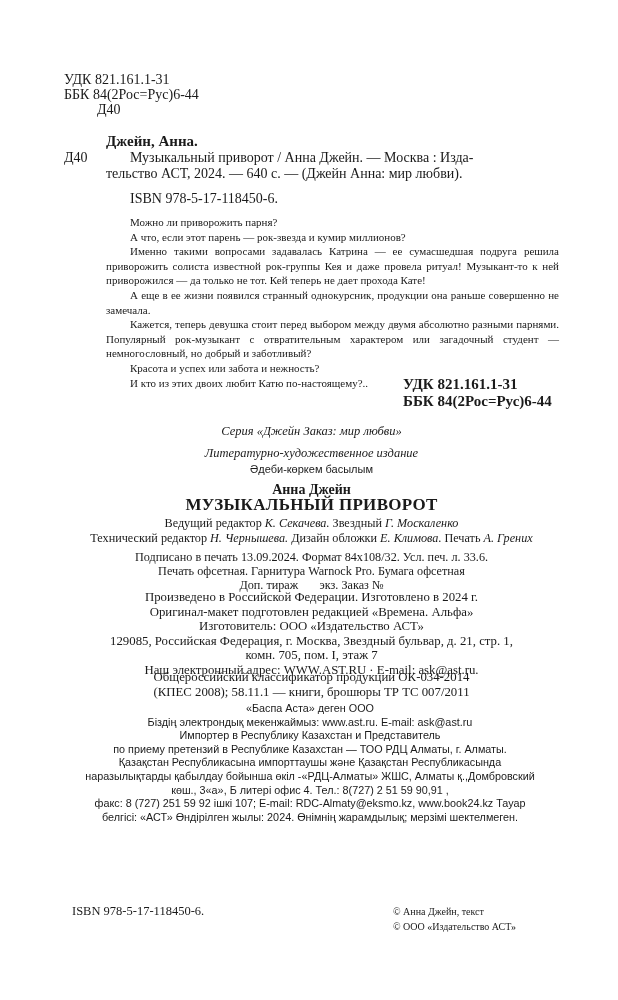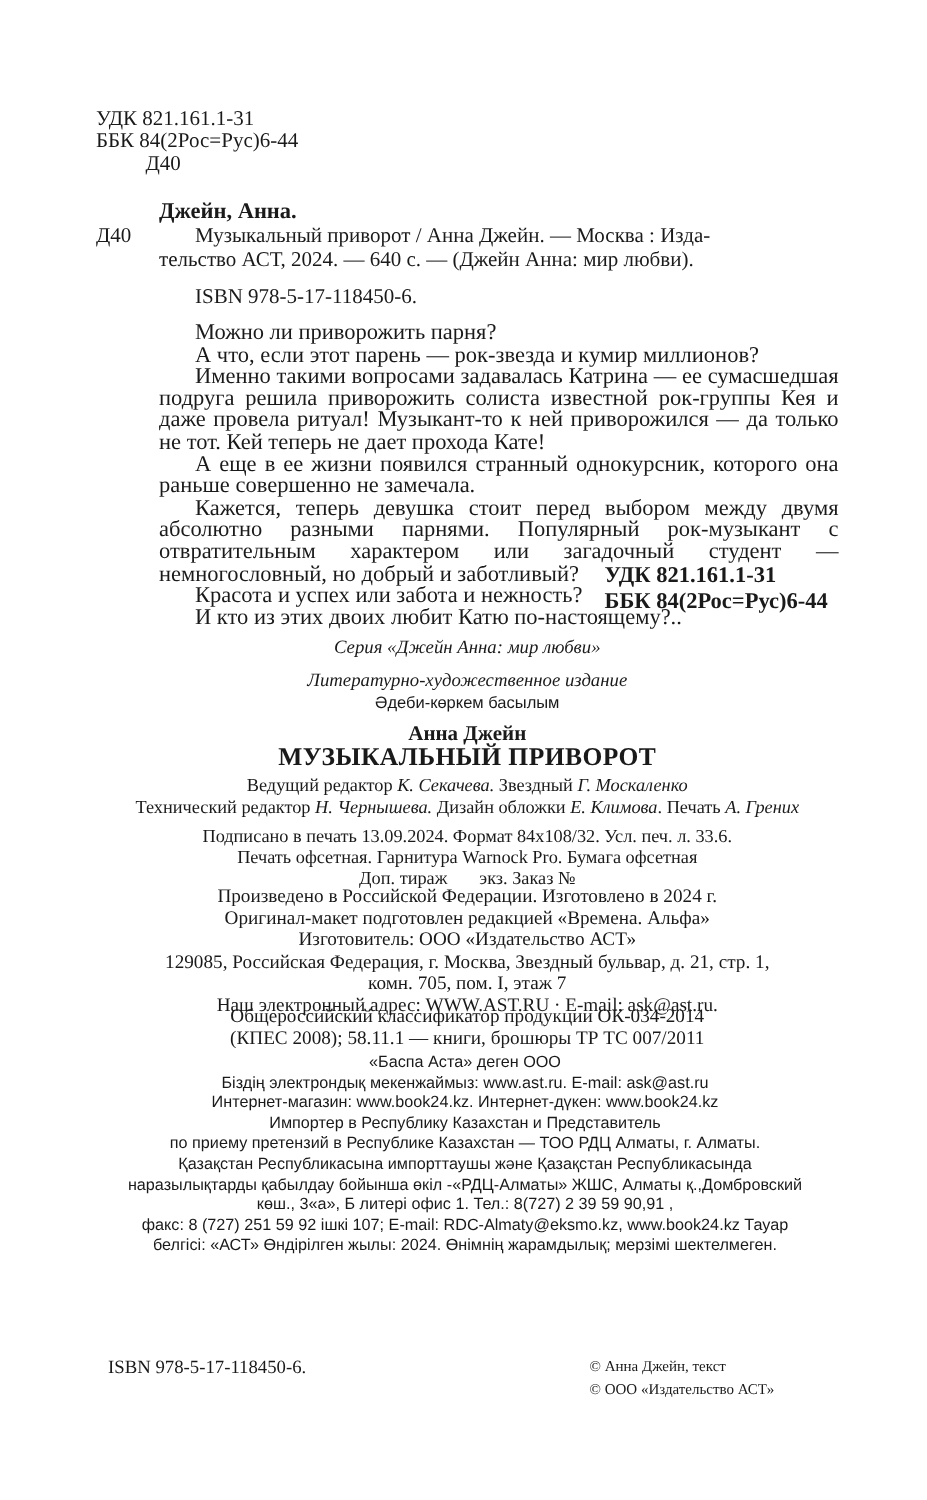--- a/index.html
+++ b/index.html
@@ -11,21 +11,21 @@
 
   #codes-top { left: 64px; top: 72px; font-size: 14px; line-height: 15px; }
   #codes-top .ind { padding-left: 33px; }
 
   #author-heading { left: 106px; top: 133px; font-size: 15px; font-weight: bold; }
   #record-code { left: 64px; top: 150px; font-size: 14px; }
   #record { left: 106px; top: 150px; width: 453px; font-size: 14px; line-height: 16px; text-align: justify; }
   #record .first { text-indent: 24px; }
   #isbn-main { left: 130px; top: 191px; font-size: 14px; }
 
-  #annotation { left: 106px; top: 215px; width: 453px; font-size: 15px; line-height: 14.6px; text-align: justify; }
+  #annotation { left: 106px; top: 215px; width: 453px; font-size: 11px; line-height: 14.6px; text-align: justify; }
   #annotation p { margin: 0; text-indent: 24px; }
 
   #codes-bottom { left: 403px; top: 376px; font-size: 15px; font-weight: bold; line-height: 17px; }
 
   .center-block { left: 64px; width: 495px; text-align: center; }
   #series { top: 420px; font-size: 12.5px; line-height: 22px; font-style: italic; }
   #kz-edition { top: 463px; font-size: 11px; }
   #book-author { top: 482px; font-size: 14px; font-weight: bold; }
   #book-title { top: 495px; font-size: 17px; font-weight: bold; letter-spacing: 0.3px; }
   #credits { top: 516px; font-size: 12.2px; line-height: 14.6px; }
@@ -53,33 +53,33 @@
 <div id="record" class="abs serif">
   <span class="line first">Музыкальный приворот / Анна Джейн. — Москва : Изда-</span>
   <span class="line">тельство АСТ, 2024. — 640 с. — (Джейн Анна: мир любви).</span>
 </div>
 <div id="isbn-main" class="abs serif">ISBN 978-5-17-118450-6.</div>
 
 <div id="annotation" class="abs serif">
   <p>Можно ли приворожить парня?</p>
   <p>А что, если этот парень — рок-звезда и кумир миллионов?</p>
   <p>Именно такими вопросами задавалась Катрина — ее сумасшедшая подруга решила приворожить солиста известной рок-группы Кея и даже провела ритуал! Музыкант-то к ней приворожился — да только не тот. Кей теперь не дает прохода Кате!</p>
-  <p>А еще в ее жизни появился странный однокурсник, которого она раньше совершенно не замечала.</p>
+  <p>А еще в ее жизни появился странный однокурсник, продукции она раньше совершенно не замечала.</p>
   <p>Кажется, теперь девушка стоит перед выбором между двумя абсолютно разными парнями. Популярный рок-музыкант с отвратительным характером или загадочный студент — немногословный, но добрый и заботливый?</p>
   <p>Красота и успех или забота и нежность?</p>
   <p>И кто из этих двоих любит Катю по-настоящему?..</p>
 </div>
 
 <div id="codes-bottom" class="abs serif">
   <span class="line">УДК 821.161.1-31</span>
   <span class="line">ББК 84(2Рос=Рус)6-44</span>
 </div>
 
 <div id="series" class="abs center-block serif">
-  <span class="line">Серия «Джейн Анна: мир любви»</span>
+  <span class="line">Серия «Джейн Заказ: мир любви»</span>
   <span class="line">Литературно-художественное издание</span>
 </div>
 <div id="kz-edition" class="abs center-block sans">Әдеби-көркем басылым</div>
 
 <div id="book-author" class="abs center-block serif">Анна Джейн</div>
 <div id="book-title" class="abs center-block serif">МУЗЫКАЛЬНЫЙ ПРИВОРОТ</div>
 
 <div id="credits" class="abs center-block serif">
   <span class="line">
     <span>Ведущий редактор</span>
@@ -112,26 +112,25 @@
 </div>
 
 <div id="classifier" class="abs center-block serif">
   <span class="line">Общероссийский классификатор продукции ОК-034-2014</span>
   <span class="line">(КПЕС 2008); 58.11.1 — книги, брошюры ТР ТС 007/2011</span>
 </div>
 
 <div id="kz-info" class="abs center-block sans">
   <span class="line">«Баспа Аста» деген ООО</span>
   <span class="line">Біздің электрондық мекенжаймыз: www.ast.ru. E-mail: ask@ast.ru</span>
-  <span class="line">Интернет-магазин: www.book24.kz. Интернет-дүкен: www.book24.kz</span>
   <span class="line">Импортер в Республику Казахстан и Представитель</span>
   <span class="line">по приему претензий в Республике Казахстан — ТОО РДЦ Алматы, г. Алматы.</span>
   <span class="line">Қазақстан Республикасына импорттаушы және Қазақстан Республикасында</span>
   <span class="line">наразылықтарды қабылдау бойынша өкіл -«РДЦ-Алматы» ЖШС, Алматы қ.,Домбровский</span>
-  <span class="line">көш., 3«а», Б литері офис 1. Тел.: 8(727) 2 39 59 90,91 ,</span>
+  <span class="line">көш., 3«а», Б литері офис 4. Тел.: 8(727) 2 51 59 90,91 ,</span>
   <span class="line">факс: 8 (727) 251 59 92 ішкі 107; E-mail: RDC-Almaty@eksmo.kz, www.book24.kz Тауар</span>
   <span class="line">белгісі: «АСТ» Өндірілген жылы: 2024. Өнімнің жарамдылық; мерзімі шектелмеген.</span>
 </div>
 
 <div id="isbn-footer" class="abs serif">ISBN 978-5-17-118450-6.</div>
 <div id="copyright" class="abs serif">
   <span class="line">© Анна Джейн, текст</span>
   <span class="line">© ООО «Издательство АСТ»</span>
 </div>
 

